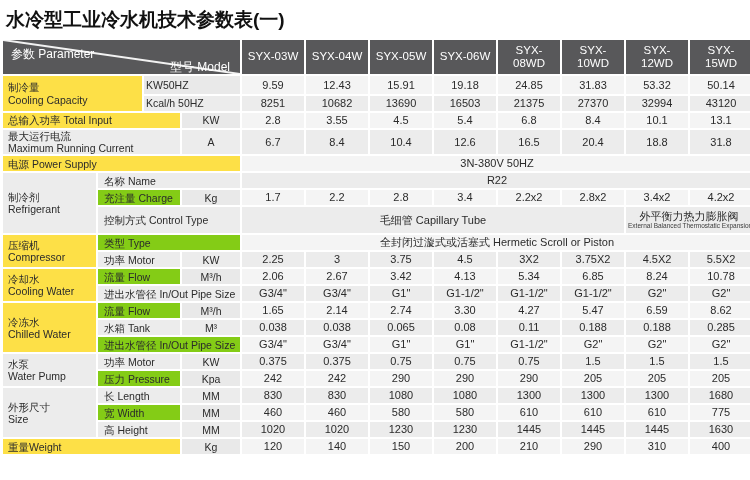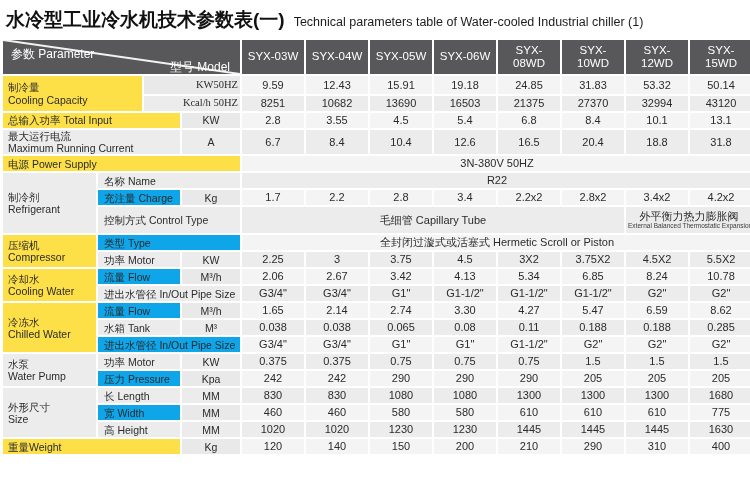--- a/index.html
+++ b/index.html
@@ -14,35 +14,34 @@
   col.c-cat{width:93px}col.c-s1{width:44px}col.c-s2{width:36px}col.c-unit{width:58px}col.c-d{width:62px}
   th,td{padding:0 2px;font-size:11px;color:#2b2b2b;line-height:1.15;overflow:hidden;}
   thead th{background:#58585a;color:#fff;font-weight:normal;font-size:11.5px;height:34px;text-align:center;}
   th.diag{position:relative;text-align:left;}
   th.diag .model-lab{position:absolute;top:3px;right:10px;font-size:12px;margin-top:18px;}
   th.diag .param-lab{position:absolute;bottom:12px;left:8px;font-size:12px;}
   th.diag svg{position:absolute;inset:0;width:100%;height:100%;}
   tbody td{background:#f4f4f4;text-align:center;white-space:nowrap;}
   tbody tr.shade td{background:#ececec;}
   tbody td.cat{background:#fde047;text-align:left;padding-left:5px;white-space:normal;font-size:10.5px;}
-  tbody td.sub{background:#0ea5e9;text-align:left;padding-left:6px;font-size:10.5px;}
-  tbody td.subc{background:#e9e9e9;text-align:right;font-size:10.5px;font-family:Liberation Serif, serif;}
+  tbody td.sub{background:#84cc16;text-align:left;padding-left:6px;font-size:10.5px;}
+  tbody td.subc{background:#e9e9e9;text-align:left;font-size:10.5px;}
   tbody td.unit{background:#e9e9e9;text-align:center;font-size:10.5px;}
   tbody td.span{text-align:center;}
   tbody td.valve{text-align:center;line-height:1;}
   tbody td.valve .subnote{font-size:6.5px;color:#3a3a3a;margin-top:1px;white-space:nowrap;}
   tr{height:15px;}
 </style>
 </head>
 <body>
 
 <div class="page">
   <div class="titlebar">
     <span class="title-zh">水冷型工业冷水机技术参数表(一)</span>
-    <span class="title-en">Technical parameters table of Water-cooled Industrial chiller (1)</span>
   </div>
 
   <table class="params">
     <colgroup>
       <col class="c-cat">
         <col class="c-s1">
         <col class="c-s2">
         <col class="c-unit">
       <col class="c-d">
         <col class="c-d">

